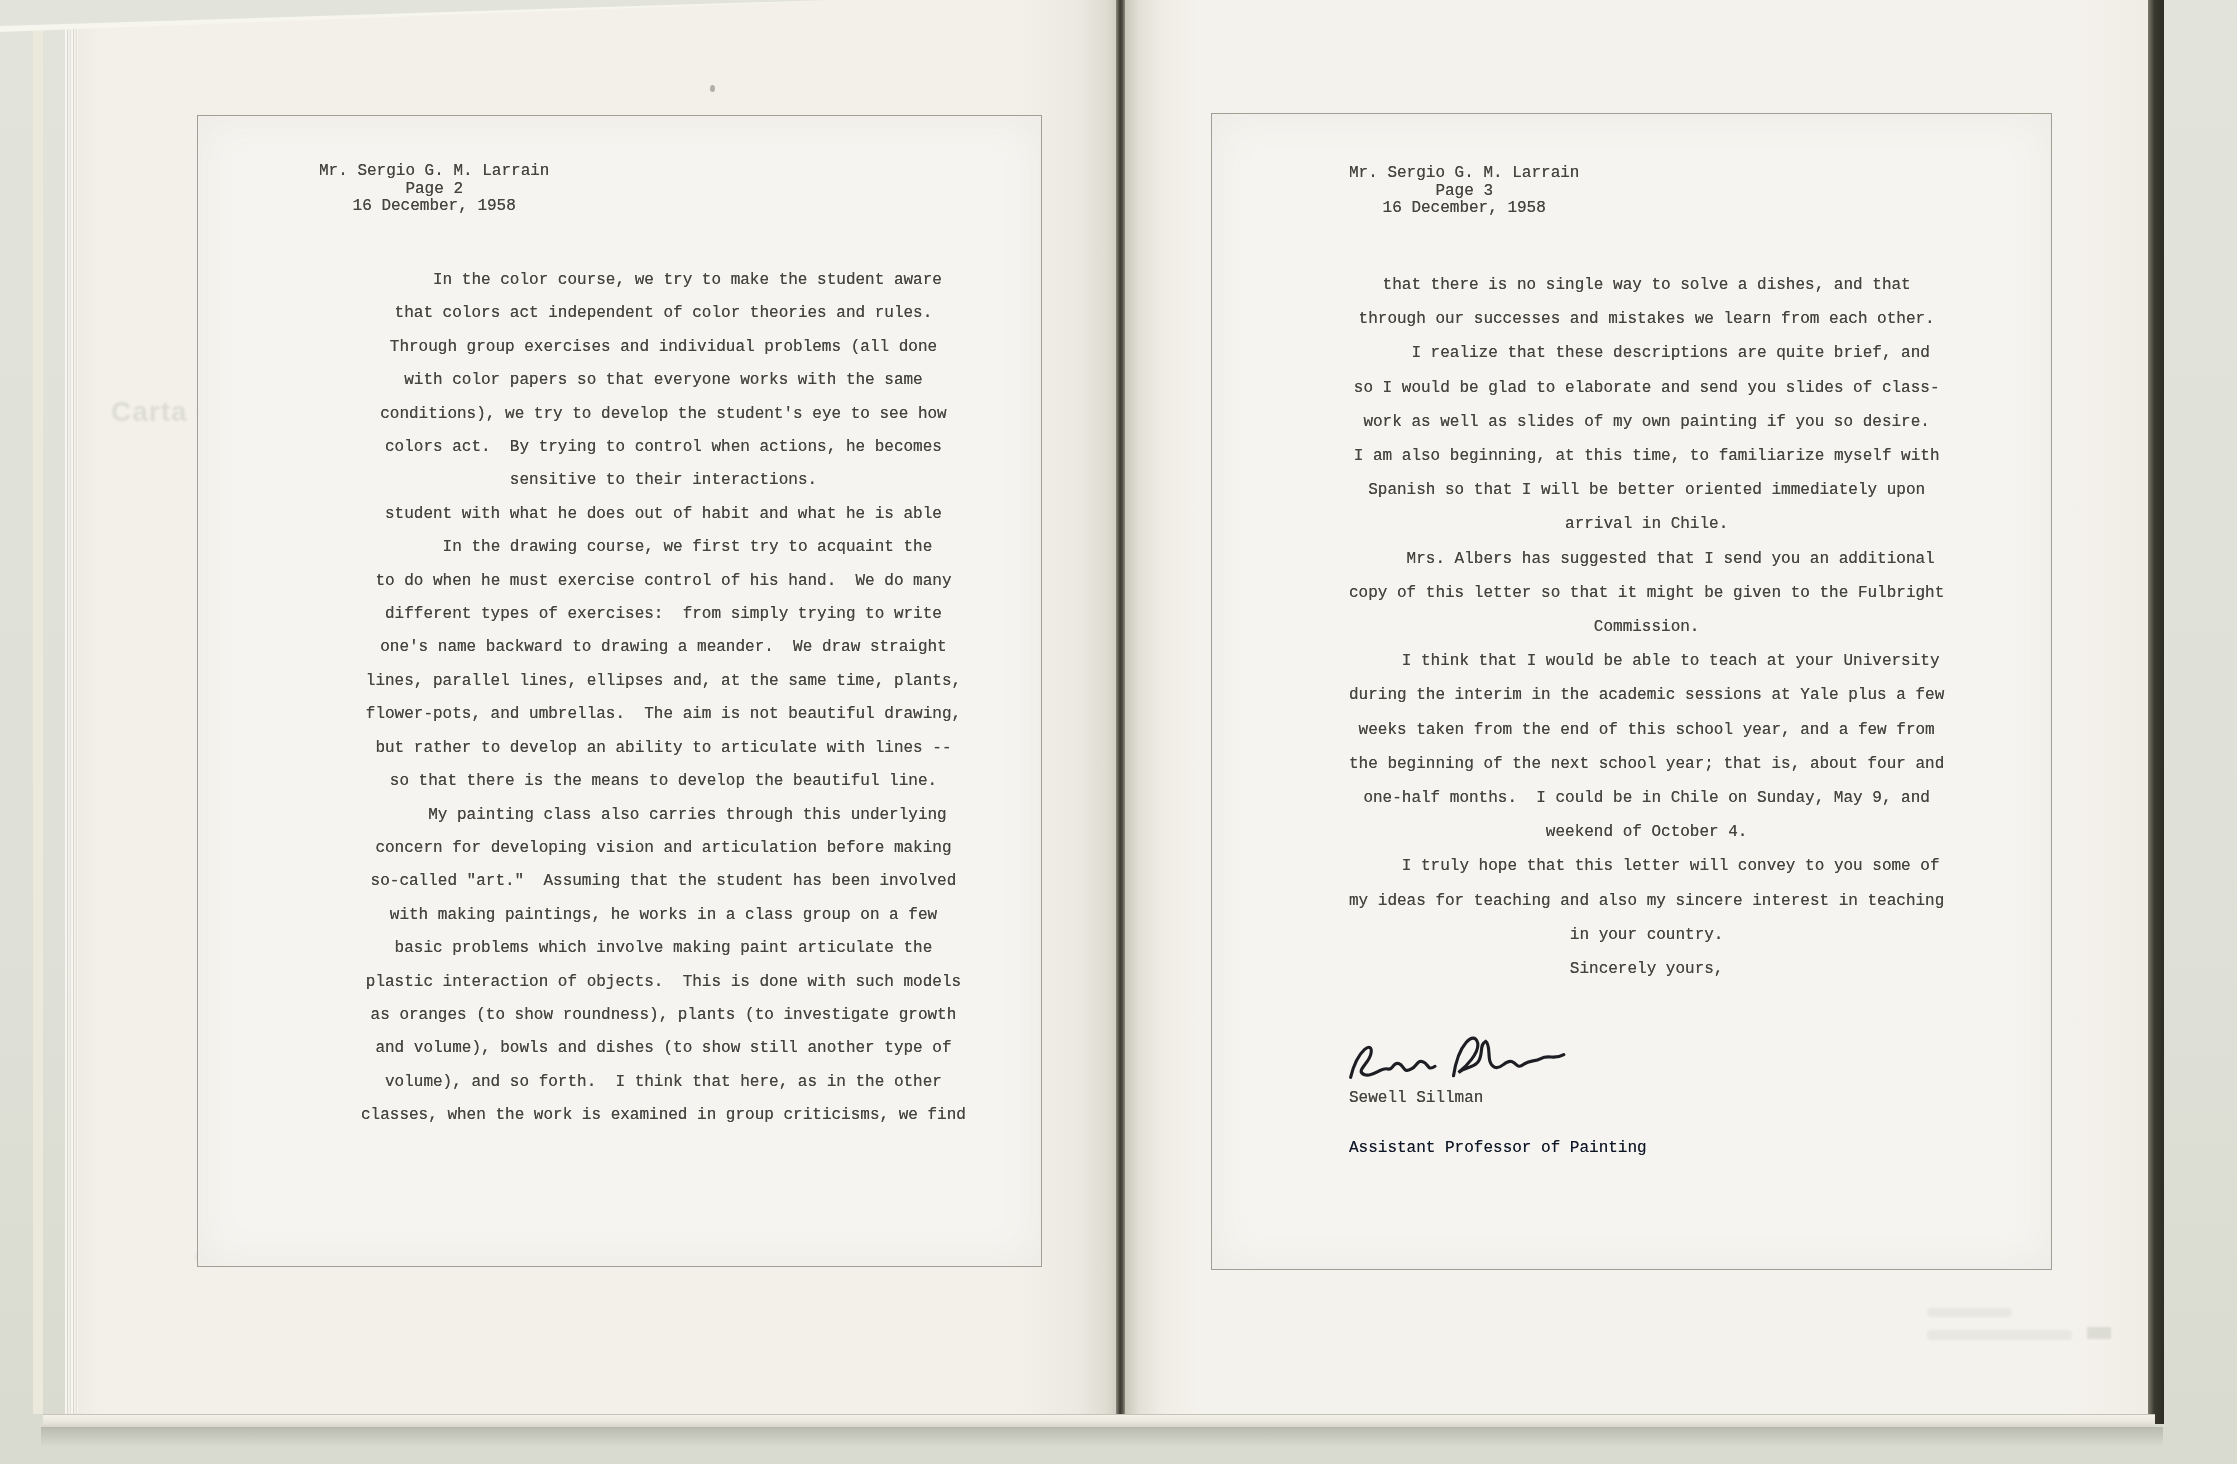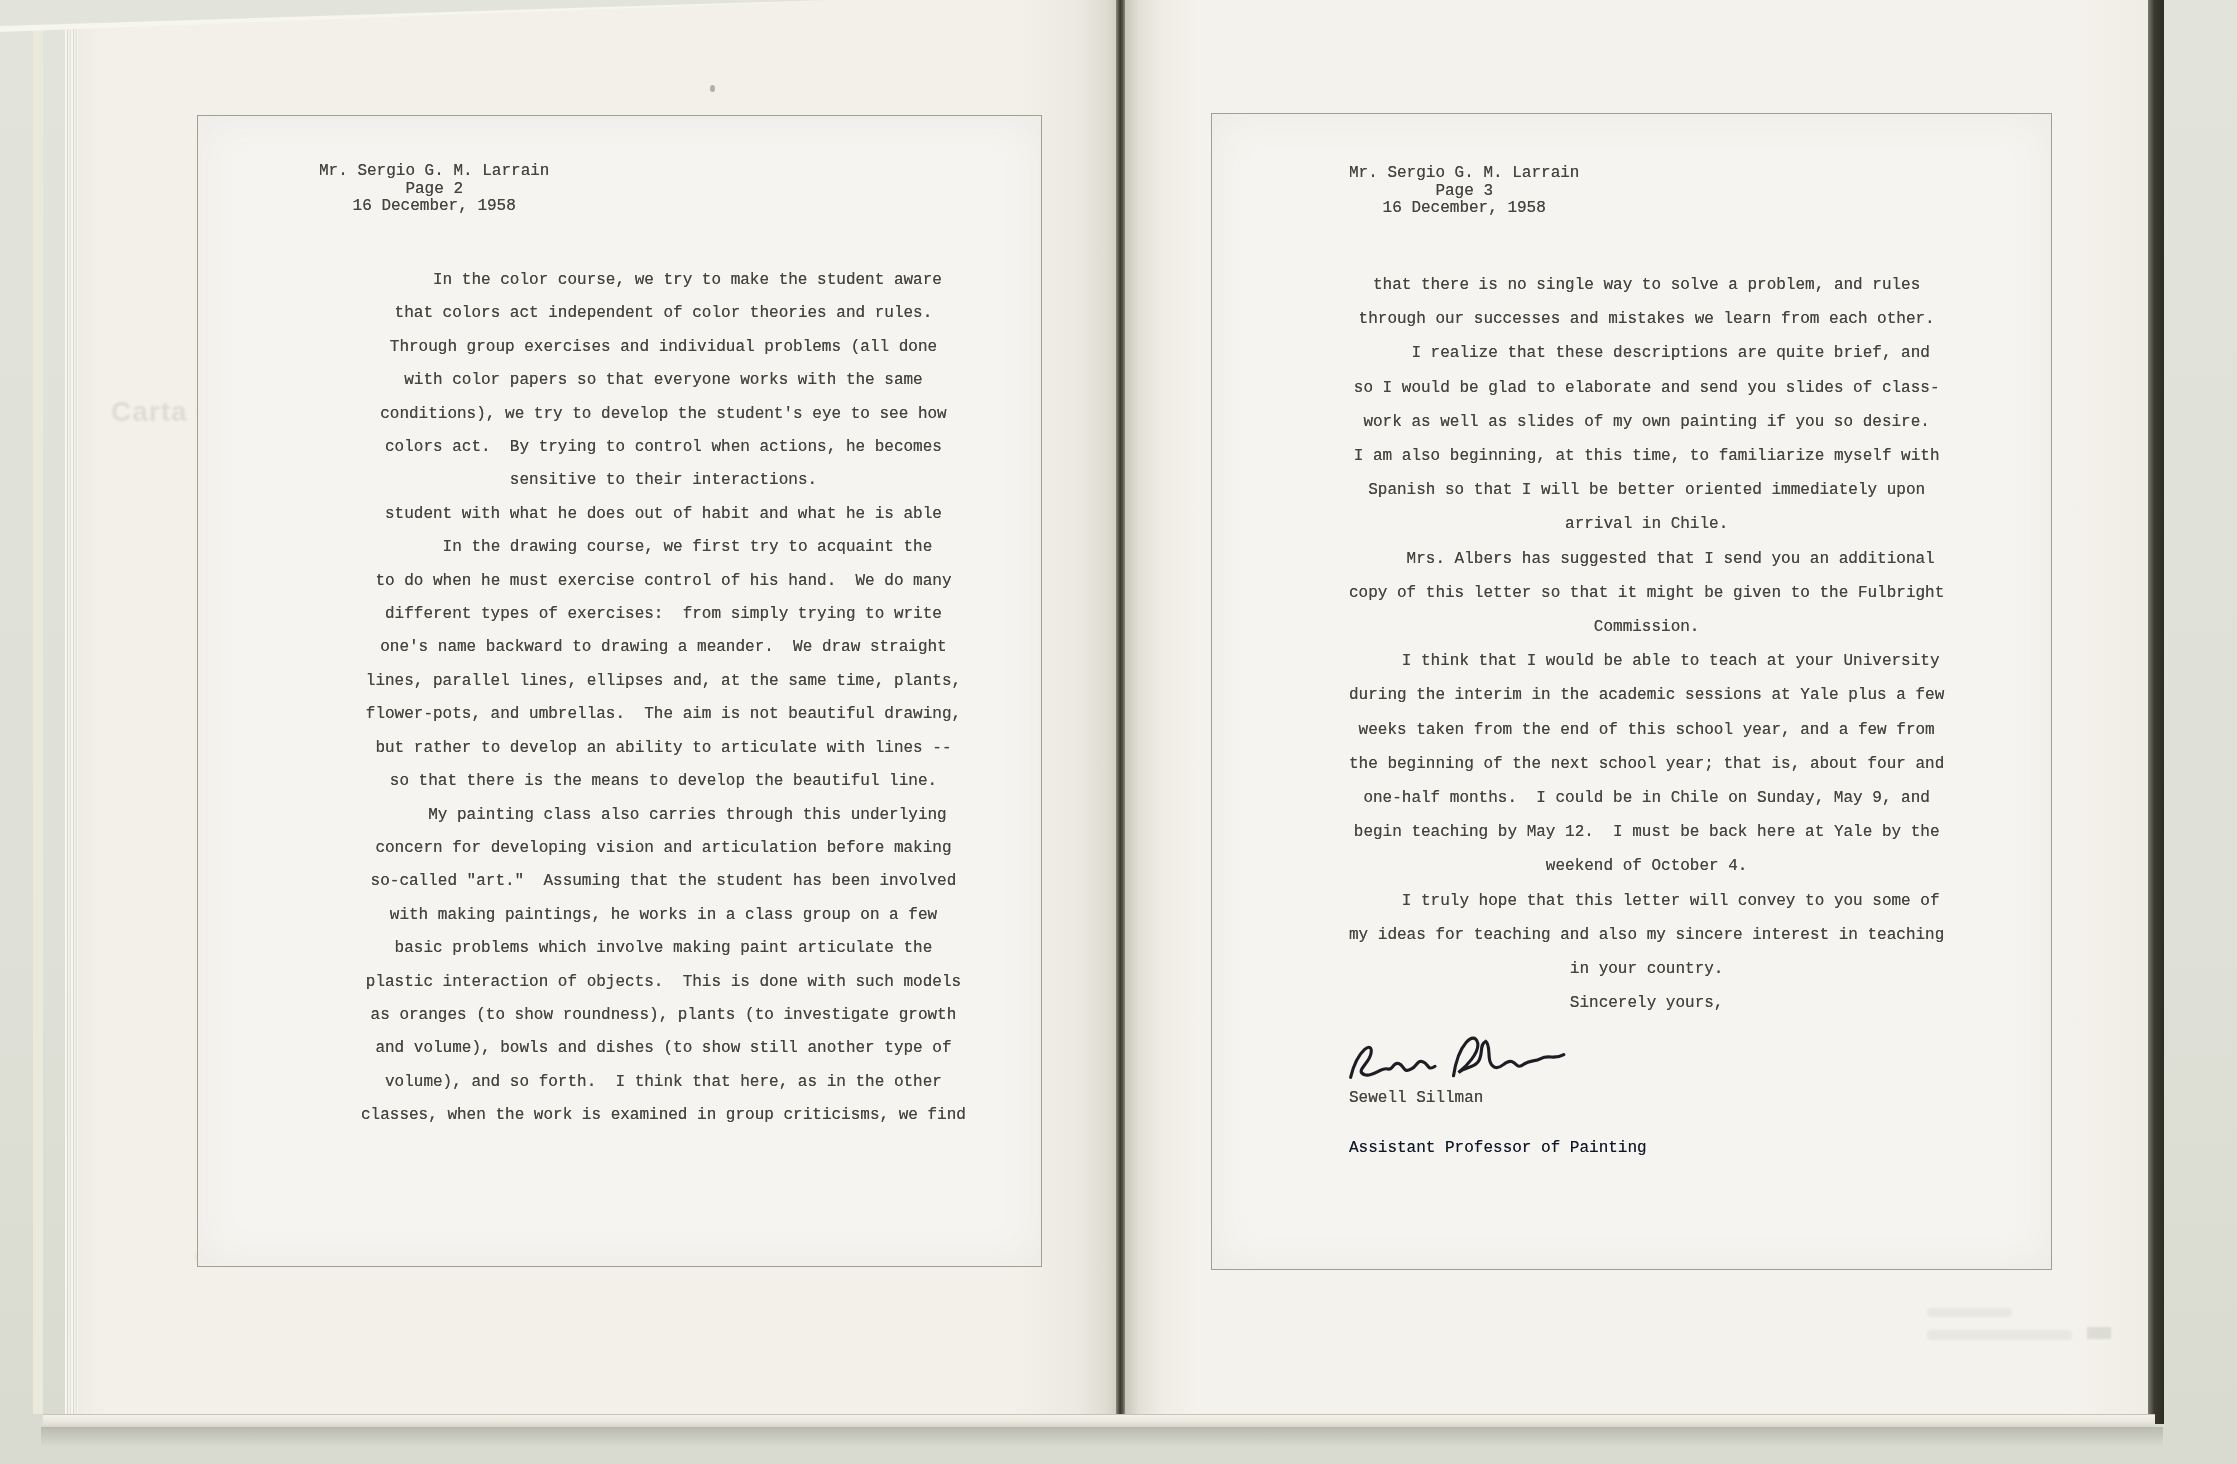--- a/index.html
+++ b/index.html
@@ -134,37 +134,36 @@
         </div>
     </div>
 
     <div class="letter right">
       <div class="letter-header hdr-right">
           <div class="tline">Mr. Sergio G. M. Larrain</div>
           <div class="tline">Page 3</div>
           <div class="tline">16 December, 1958</div>
         </div>
       <div class="letter-body body-right">
-          <div class="tline">that there is no single way to solve a problem, and rules</div>
+          <div class="tline">that there is no single way to solve a dishes, and that</div>
           <div class="tline">through our successes and mistakes we learn from each other.</div>
           <div class="tline">     I realize that these descriptions are quite brief, and</div>
           <div class="tline">so I would be glad to elaborate and send you slides of class-</div>
           <div class="tline">work as well as slides of my own painting if you so desire.</div>
           <div class="tline">I am also beginning, at this time, to familiarize myself with</div>
           <div class="tline">Spanish so that I will be better oriented immediately upon</div>
           <div class="tline">arrival in Chile.</div>
           <div class="tline">     Mrs. Albers has suggested that I send you an additional</div>
           <div class="tline">copy of this letter so that it might be given to the Fulbright</div>
           <div class="tline">Commission.</div>
           <div class="tline">     I think that I would be able to teach at your University</div>
           <div class="tline">during the interim in the academic sessions at Yale plus a few</div>
           <div class="tline">weeks taken from the end of this school year, and a few from</div>
           <div class="tline">the beginning of the next school year; that is, about four and</div>
           <div class="tline">one-half months.  I could be in Chile on Sunday, May 9, and</div>
-          <div class="tline">begin teaching by May 12.  I must be back here at Yale by the</div>
           <div class="tline">weekend of October 4.</div>
           <div class="tline">     I truly hope that this letter will convey to you some of</div>
           <div class="tline">my ideas for teaching and also my sincere interest in teaching</div>
           <div class="tline">in your country.</div>
           <div class="tline">Sincerely yours,</div>
         </div>
 
       <svg class="sig-svg" viewBox="0 0 230 85">
         <path d="M10,56 C18,28 34,20 31,33 C29,43 14,50 24,54 C32,57 40,47 47,49 C53,51 52,42 58,44 C64,46 62,54 70,50 C77,47 76,41 82,43 C88,45 86,53 94,48" fill="none" stroke="#1d1d24" stroke-width="3.1" stroke-linecap="round"></path>
         <path d="M112,58 C118,26 134,14 137,26 C139,36 124,50 117,55 C124,49 130,52 136,46 C143,39 138,28 145,25 C151,29 144,47 153,51 C160,54 163,44 170,46 C176,48 175,54 182,49 C188,45 193,47 199,44 C207,40 212,46 222,41" fill="none" stroke="#1d1d24" stroke-width="3.1" stroke-linecap="round"></path>

